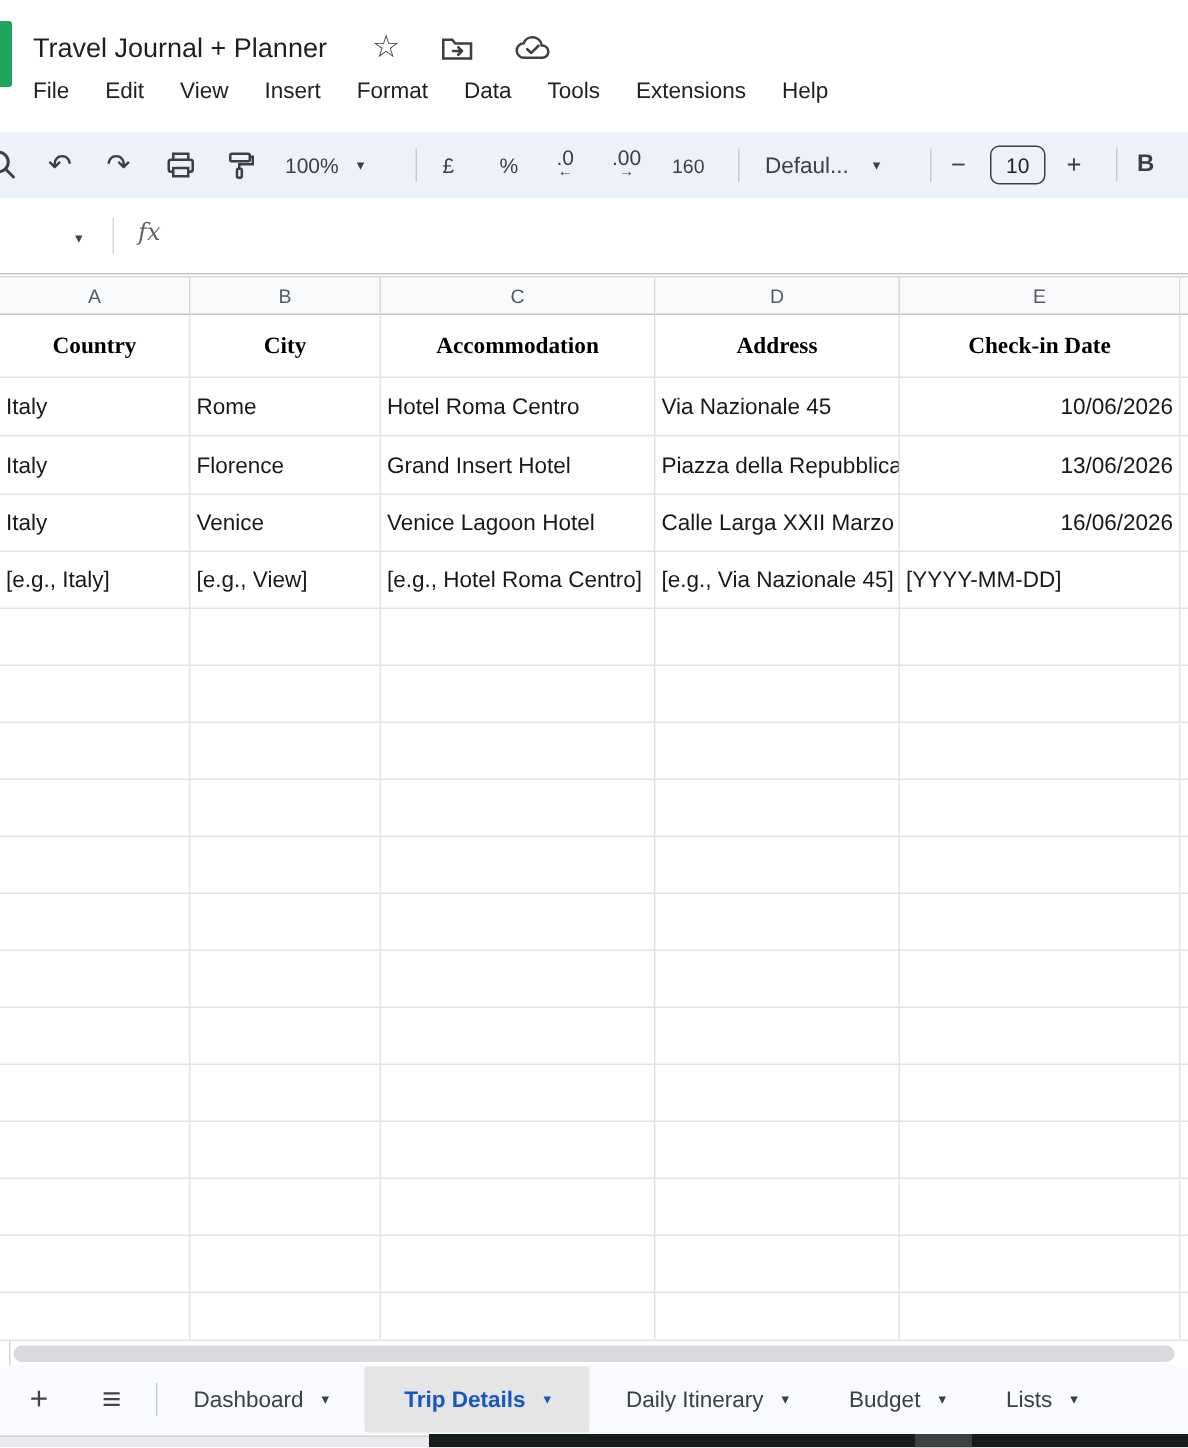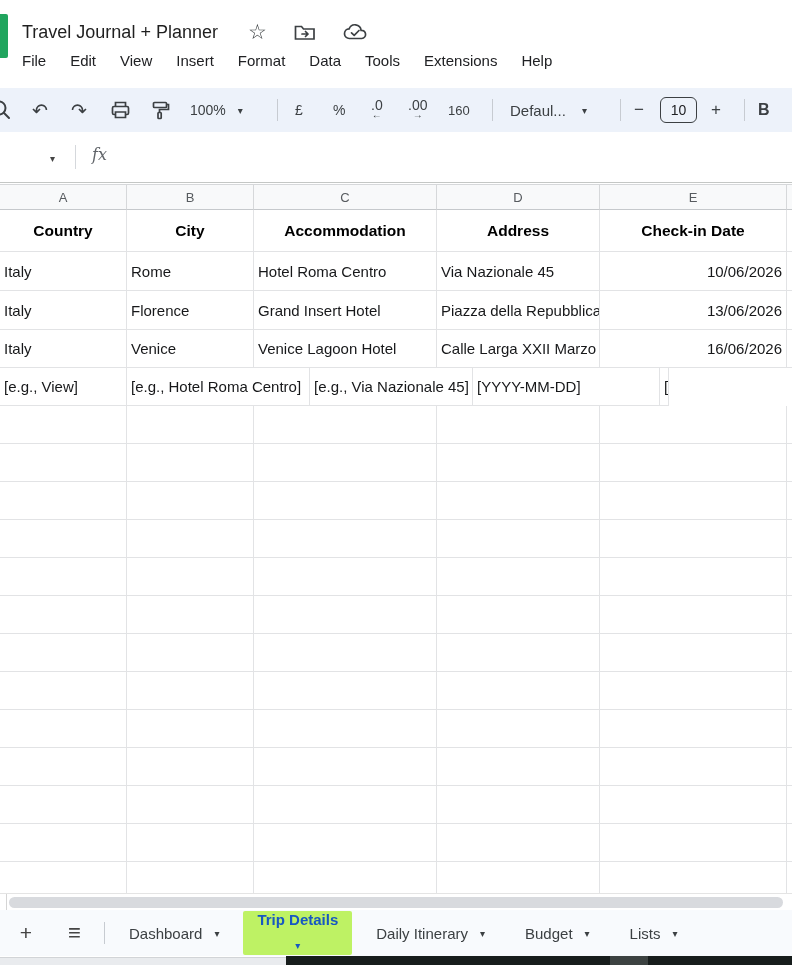--- a/index.html
+++ b/index.html
@@ -58,21 +58,21 @@
 
   
   .sheetbar{position:absolute;left:0;top:910px;width:792px;height:46px;background:#f8fafd;
             display:flex;align-items:center;}
   .sb-plus{font-size:21px;color:#444;margin-left:14px;width:24px;text-align:center;}
   .sb-burger{font-size:22px;color:#444;margin-left:22px;width:28px;text-align:center;letter-spacing:-1px;}
   .sb-divider{width:1px;height:22px;background:#c7cbd1;margin-left:16px;}
   .tab{height:46px;display:flex;align-items:center;padding:0 16px;margin-left:8px;gap:12px;cursor:default;}
   .tab-label{font-size:15px;font-weight:500;color:#3c4043;white-space:nowrap;}
   .tab .caret{font-size:10px;}
-  .tab.active{background:#bef264;height:44px;margin-top:0;border-radius:2px;padding:0 14px;flex-direction:column;}
+  .tab.active{background:#e5e5e5;height:44px;margin-top:0;border-radius:2px;padding:0 26px;}
   .tab.active .tab-label{color:#1757c2;font-weight:700;}
   .tab.active .caret{color:#1757c2;}
 
   
   .bottom-strip{position:absolute;left:0;top:956px;width:792px;height:9px;background:#fff;}
   .strip-light{position:absolute;left:0;top:1px;width:286px;height:8px;background:#e9ebee;border-top:1px solid #d2d4d7;}
   .strip-dark{position:absolute;left:286px;top:0;width:506px;height:9px;background:#171d1c;}
   .strip-seg{position:absolute;left:610px;top:0;width:38px;height:9px;background:#3c4241;}
 
   svg{display:block;}
@@ -175,21 +175,21 @@
 
   <div class="grid" id="grid">
       <div class="grow letters" style="height: 26px;">
         <div class="gcell" style="width: 127px;">A</div>
         <div class="gcell" style="width: 127px;">B</div>
         <div class="gcell" style="width: 183px;">C</div>
         <div class="gcell" style="width: 163px;">D</div>
         <div class="gcell" style="width: 187px;">E</div>
         <div class="gcell" style="width: 6px;"></div>
       </div>
-      <div class="grow hdr" style="height: 42px;">
+      <div class="grow hdr" style="height: 42px; font-family: Liberation Serif, serif;">
         <div class="gcell" style="width: 127px;">Country</div>
         <div class="gcell" style="width: 127px;">City</div>
         <div class="gcell" style="width: 183px;">Accommodation</div>
         <div class="gcell" style="width: 163px;">Address</div>
         <div class="gcell" style="width: 187px;">Check-in Date</div>
         <div class="gcell" style="width: 6px;"></div>
       </div>
       <div class="grow " style="height: 39px;">
         <div class="gcell" style="width: 127px;">Italy</div>
         <div class="gcell" style="width: 127px;">Rome</div>
@@ -208,20 +208,21 @@
       </div>
       <div class="grow " style="height: 38px;">
         <div class="gcell" style="width: 127px;">Italy</div>
         <div class="gcell" style="width: 127px;">Venice</div>
         <div class="gcell" style="width: 183px;">Venice Lagoon Hotel</div>
         <div class="gcell" style="width: 163px;">Calle Larga XXII Marzo</div>
         <div class="gcell al-right" style="width: 187px;">16/06/2026</div>
         <div class="gcell" style="width: 6px;"></div>
       </div>
       <div class="grow " style="height: 38px;">
+        <div class="gcell" style="width: 127px;">[e.g., Italy]</div>
         <div class="gcell" style="width: 127px;">[e.g., View]</div>
         <div class="gcell" style="width: 183px;">[e.g., Hotel Roma Centro]</div>
         <div class="gcell" style="width: 163px;">[e.g., Via Nazionale 45]</div>
         <div class="gcell" style="width: 187px;">[YYYY-MM-DD]</div>
         <div class="gcell" style="width: 6px;">[</div>
       </div>
       <div class="grow " style="height: 38px;">
         <div class="gcell" style="width: 127px;"></div>
         <div class="gcell" style="width: 127px;"></div>
         <div class="gcell" style="width: 183px;"></div>

